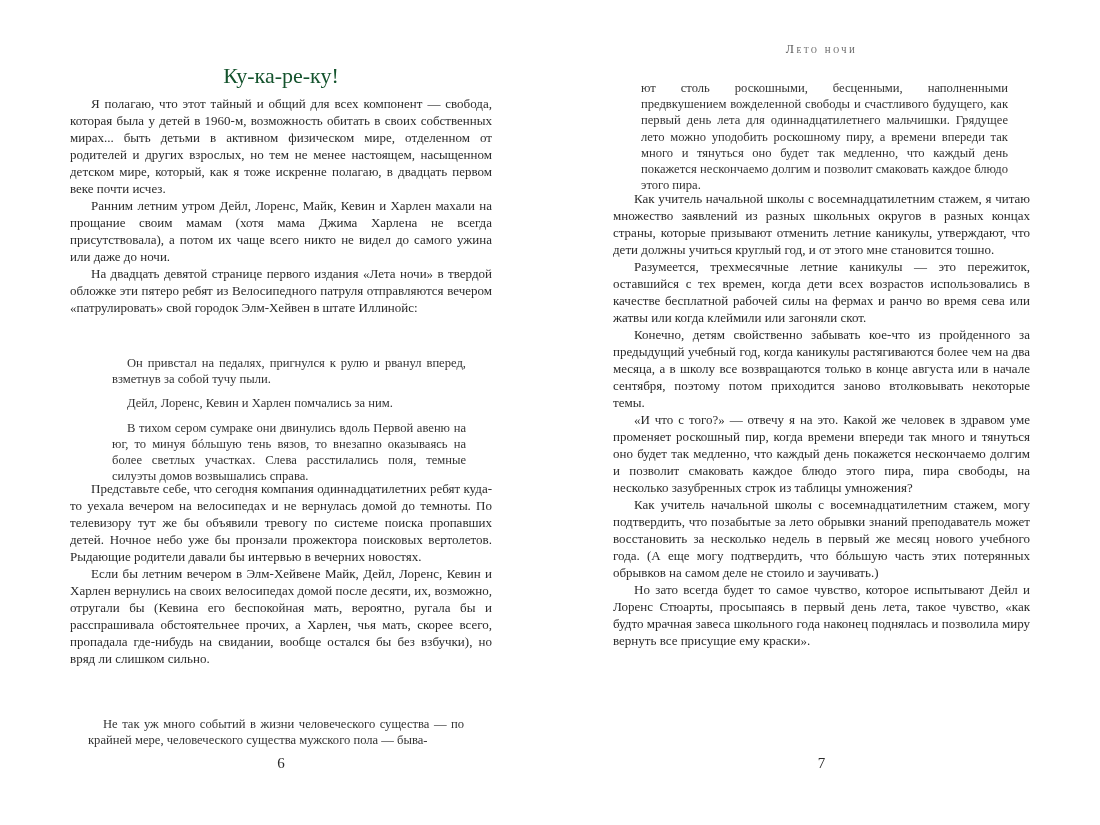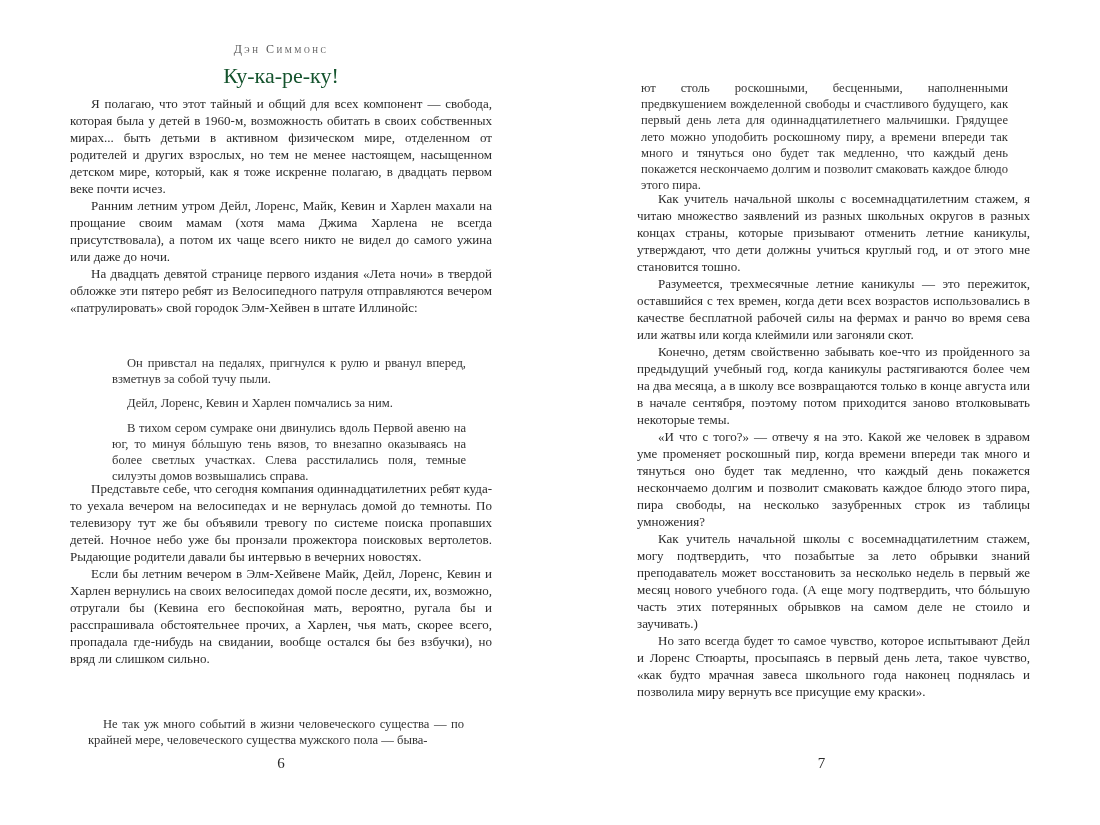--- a/index.html
+++ b/index.html
@@ -18,21 +18,20 @@
   .quote { position:absolute; left:34px; right:18px; font-size:12.6px; line-height:16.2px;
            text-align:justify; color:#333; }
   .quote p { margin:8px; text-indent:15px; }
   .quote.cont p { text-indent:0; }
   .folio { position:absolute; top:755px; left:0; right:0; text-align:center; font-size:15px; color:#2a2a2a; }
 </style>
 </head>
 <body>
 
 <div class="page left">
-  <div class="running-head">Дэн Симмонс</div>
   <div class="chapter-title">Ку-ка-ре-ку!</div>
 
   <div class="body" style="top:95px;">
     <p>Я полагаю, что этот тайный и общий для всех компонент — свобода, которая была у детей в 1960-м, возможность обитать в своих собственных мирах... быть детьми в активном физическом мире, отделенном от родителей и других взрослых, но тем не менее настоящем, насыщенном детском мире, который, как я тоже искренне полагаю, в двадцать первом веке почти исчез.</p>
     <p>Ранним летним утром Дейл, Лоренс, Майк, Кевин и Харлен махали на прощание своим мамам (хотя мама Джима Харлена не всегда присутствовала), а потом их чаще всего никто не видел до самого ужина или даже до ночи.</p>
     <p>На двадцать девятой странице первого издания «Лета ночи» в твердой обложке эти пятеро ребят из Велосипедного патруля отправляются вечером «патрулировать» свой городок Элм-Хейвен в штате Иллинойс:</p>
   </div>
 
   <div class="quote" style="top:347px; left:34px;">
     <p>Он привстал на педалях, пригнулся к рулю и рванул вперед, взметнув за собой тучу пыли.</p>
@@ -46,26 +45,27 @@
   </div>
 
   <div class="quote" style="top:708px; left:10px; right:20px;">
     <p>Не так уж много событий в жизни человеческого существа — по крайней мере, человеческого существа мужского пола — быва-</p>
   </div>
 
   <div class="folio">6</div>
 </div>
 
 <div class="page right">
+  <div class="running-head">Лето ночи</div>
 
   <div class="quote cont" style="top:72px; left:20px; right:14px;">
     <p>ют столь роскошными, бесценными, наполненными предвкушением вожделенной свободы и счастливого будущего, как первый день лета для одиннадцатилетнего мальчишки. Грядущее лето можно уподобить роскошному пиру, а времени впереди так много и тянуться оно будет так медленно, что каждый день покажется нескончаемо долгим и позволит смаковать каждое блюдо этого пира.</p>
   </div>
 
-  <div class="body" style="top:190px;margin-left:24px;">
+  <div class="body" style="top:190px;">
     <p>Как учитель начальной школы с восемнадцатилетним стажем, я читаю множество заявлений из разных школьных округов в разных концах страны, которые призывают отменить летние каникулы, утверждают, что дети должны учиться круглый год, и от этого мне становится тошно.</p>
     <p>Разумеется, трехмесячные летние каникулы — это пережиток, оставшийся с тех времен, когда дети всех возрастов использовались в качестве бесплатной рабочей силы на фермах и ранчо во время сева или жатвы или когда клеймили или загоняли скот.</p>
     <p>Конечно, детям свойственно забывать кое-что из пройденного за предыдущий учебный год, когда каникулы растягиваются более чем на два месяца, а в школу все возвращаются только в конце августа или в начале сентября, поэтому потом приходится заново втолковывать некоторые темы.</p>
     <p>«И что с того?» — отвечу я на это. Какой же человек в здравом уме променяет роскошный пир, когда времени впереди так много и тянуться оно будет так медленно, что каждый день покажется нескончаемо долгим и позволит смаковать каждое блюдо этого пира, пира свободы, на несколько зазубренных строк из таблицы умножения?</p>
     <p>Как учитель начальной школы с восемнадцатилетним стажем, могу подтвердить, что позабытые за лето обрывки знаний преподаватель может восстановить за несколько недель в первый же месяц нового учебного года. (А еще могу подтвердить, что бóльшую часть этих потерянных обрывков на самом деле не стоило и заучивать.)</p>
     <p>Но зато всегда будет то самое чувство, которое испытывают Дейл и Лоренс Стюарты, просыпаясь в первый день лета, такое чувство, «как будто мрачная завеса школьного года наконец поднялась и позволила миру вернуть все присущие ему краски».</p>
   </div>
 
   <div class="folio">7</div>
 </div>

